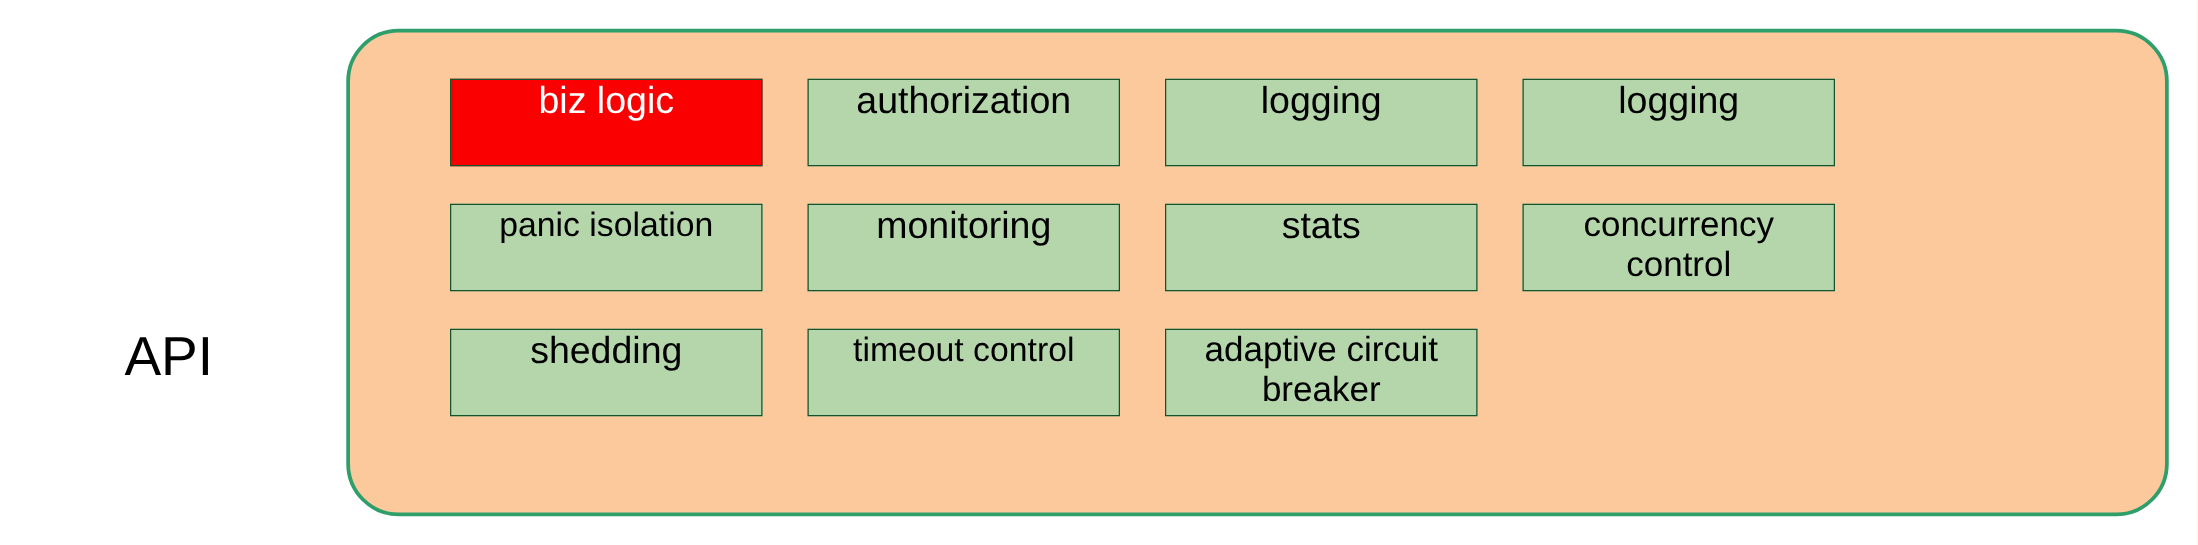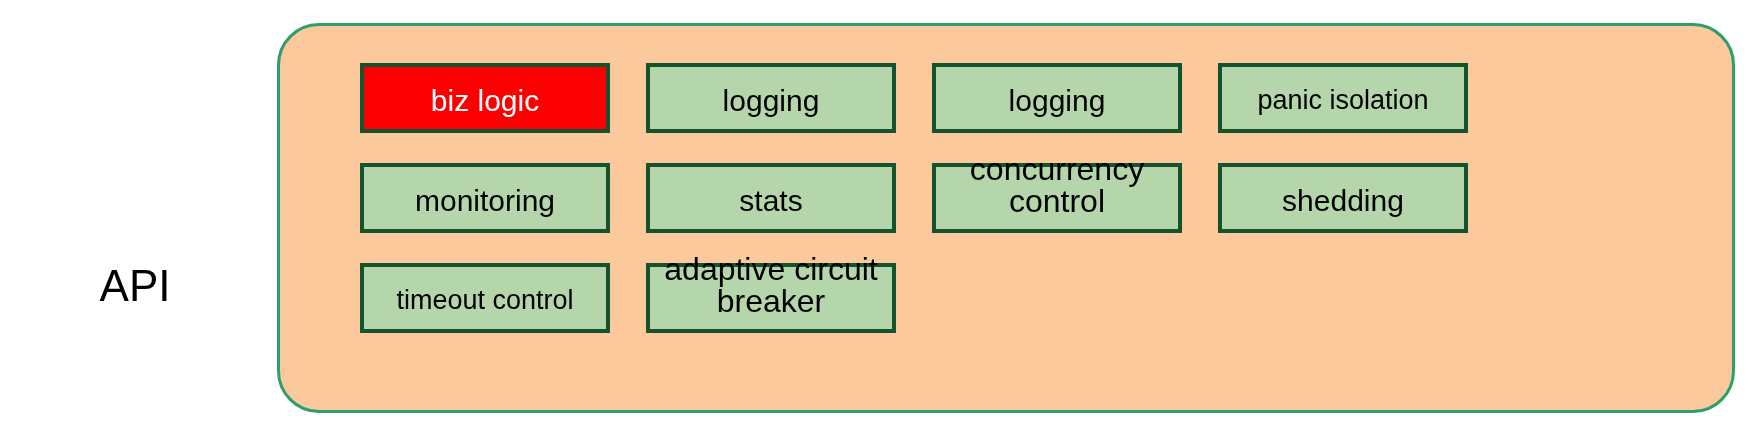--- a/index.html
+++ b/index.html
@@ -61,56 +61,59 @@
     display: grid;
     grid-template-columns: 250px 250px 250px 250px;
     grid-template-rows: 70px 70px 70px;
     column-gap: 36px;
     row-gap: 30px;
   }
 
   .cell {
     box-sizing: border-box;
     background: #b5d6ab;
-    border: 4px solid #14532d;
+    border: 1px solid #14532d;
     display: flex;
-    align-items: flex-end;
+    align-items: flex-start;
     justify-content: center;
     text-align: center;
     color: #000000;
     font-size: 30px;
     line-height: 33px;
-    padding: 12px 4px;
+    padding: 0 4px;
   }
 
   .cell.highlight {
     background: #fa0000;
     color: #ffffff;
   }
 
   .cell.small  { font-size: 27px; }
-  .cell.two-line { font-size: 32px; line-height: 32px; }
+  .cell.two-line { font-size: 28px; line-height: 32px; }
 
   .cell .txt { display: block; white-space: pre-line; }
 </style>
 </head>
 <body>
 
 <div id="diagram">
 
   <div class="side-label">
     <span class="ln">API</span>
     <span class="ln">Gateway</span>
   </div>
 
   <div class="gateway-panel"></div>
 
   <div class="grid">
     <div class="cell highlight">
       <span class="txt">biz logic</span>
+    </div>
+    <div class="cell">
+      <span class="txt">authorization</span>
     </div>
     <div class="cell">
       <span class="txt">logging</span>
     </div>
     <div class="cell">
       <span class="txt">logging</span>
     </div>
 
     <div class="cell small">
       <span class="txt">panic isolation</span>

